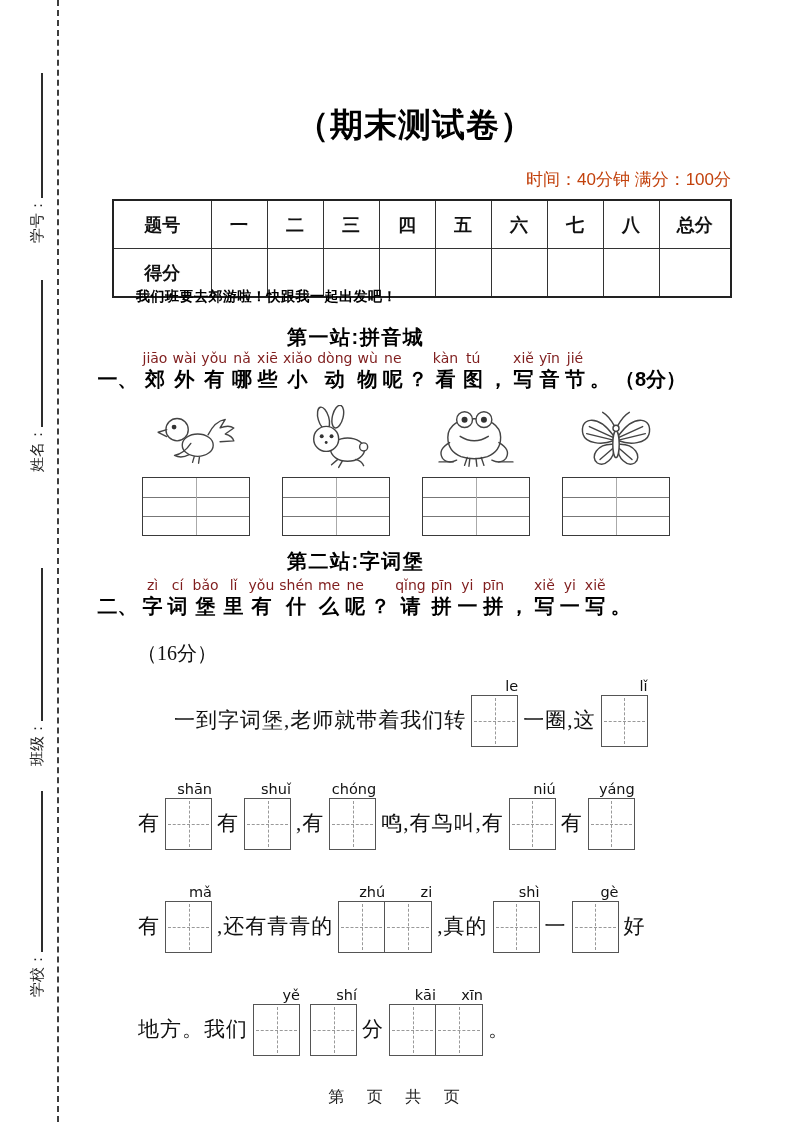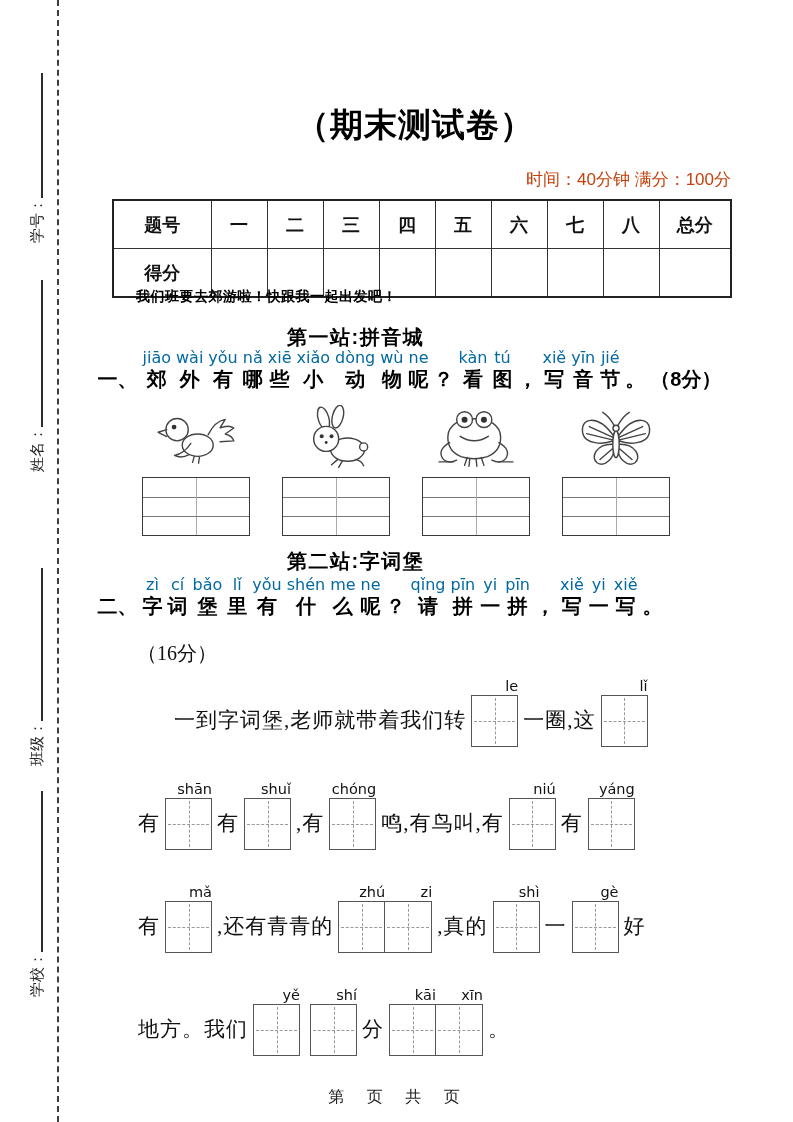--- a/index.html
+++ b/index.html
@@ -33,21 +33,21 @@
   .station{position:absolute;font-family:"Liberation Sans",sans-serif;font-size:20px;font-weight:700;
          letter-spacing:1.5px;color:#000;}
   .station1{left:287px;top:324px;}
   .station2{left:287px;top:548px;}
 
   
   .ruby-line{position:absolute;left:95px;width:645px;white-space:nowrap;}
   .q1-ruby{top:350px;}
   .q2-ruby{top:577px;}
   .rb{display:inline-flex;flex-direction:column;align-items:center;margin:0 2.5px;vertical-align:bottom;}
-  .rt{font-family:"DejaVu Sans",sans-serif;font-size:16px;line-height:16px;height:16px;color:#0369a1;}
+  .rt{font-family:"DejaVu Sans",sans-serif;font-size:14px;line-height:16px;height:16px;color:#7f1d1d;}
   .rh{font-family:"Liberation Sans",sans-serif;font-size:20px;font-weight:700;line-height:26px;color:#000;}
   .score-note{position:absolute;left:137px;top:640px;font-size:20px;color:#111;}
 
   
   .animals-row{position:absolute;left:142px;top:403px;width:528px;display:flex;justify-content:space-between;}
   .animal-col{width:108px;display:flex;flex-direction:column;align-items:center;}
   .animal-art{height:68px;display:flex;align-items:flex-end;justify-content:center;}
   .fourline{width:106px;height:57px;border:1.5px solid #3a3a3a;position:relative;margin-top:6px;background:#fff;}
   .fourline::before{content:"";position:absolute;left:0;right:0;top:33%;border-top:1px solid #777;}
   .fourline::after{content:"";position:absolute;left:0;right:0;top:66%;border-top:1px solid #777;}

